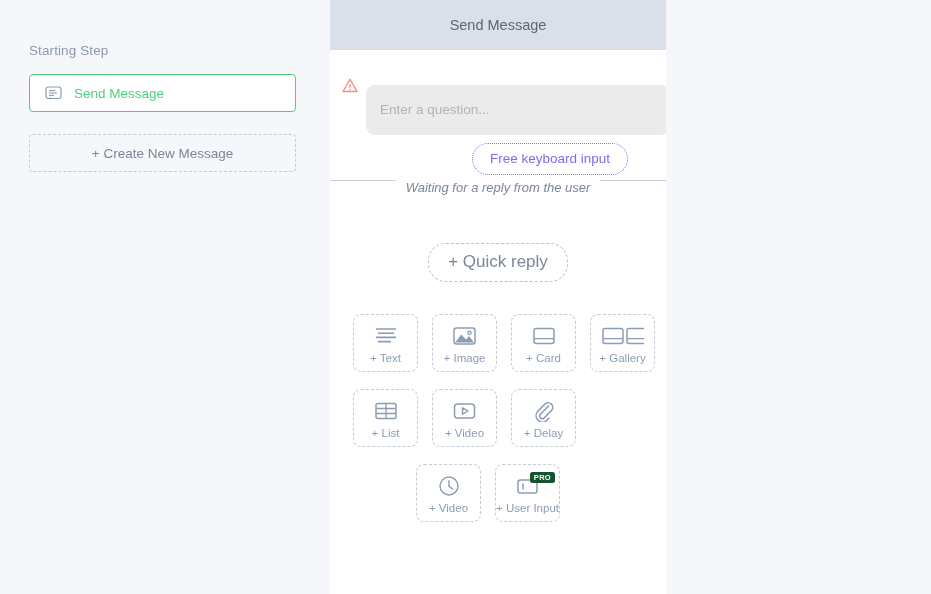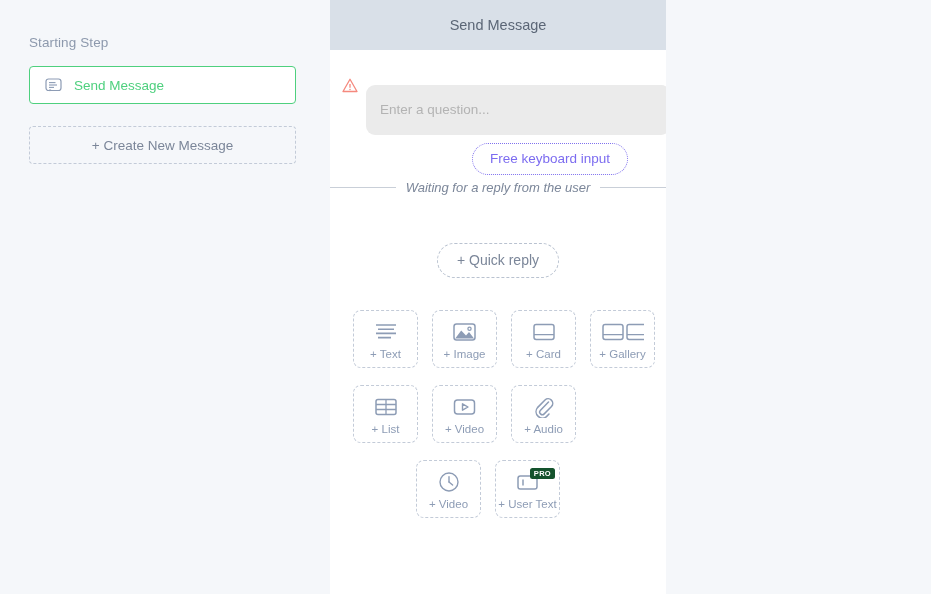--- a/index.html
+++ b/index.html
@@ -11,21 +11,21 @@
     height: 594px;
     background: #f5f7fa;
     font-family: "Liberation Sans", sans-serif;
     overflow: hidden;
     position: relative;
   }
 
   
   #sidebar {
     position: absolute;
-    left: 0; top: 8px;
+    left: 0; top: 16px;
     width: 330px; height: 480px;
     background: #f5f7fa;
     box-sizing: border-box;
   }
   #starting-step-label {
     position: absolute;
     left: 29px; top: 27px;
     font-size: 13.5px;
     color: #8d99ad;
     letter-spacing: .1px;
@@ -120,21 +120,21 @@
     color: #7c6cf0;
     font-size: 13.5px;
     background: #fff;
     white-space: nowrap;
   }
 
   
   #waiting-separator {
     margin-top: 34px;
     display: flex;
-    align-items: center;
+    align-items: flex-start;
     padding: 0;
   }
   #waiting-separator .rule {
     height: 1px;
     background: #c9cfd8;
     flex: 1;
   }
   #waiting-text {
     font-size: 13px;
     font-style: italic;
@@ -146,21 +146,21 @@
   
   #quick-reply-wrap {
     margin-top: 48px;
     display: flex;
     justify-content: center;
   }
   #quick-reply {
     border: 1px dashed #b9c2d0;
     border-radius: 18px;
     padding: 8px 19px 9px;
-    font-size: 14px;
+    font-size: 17px;
     color: #7b8699;
     background: #fff;
   }
 
   
   #tile-grid {
     margin-top: 32px;
     padding-left: 16px;
     display: flex;
     flex-wrap: wrap;
@@ -340,21 +340,21 @@
       </span>
       <span class="tile-label">+ Video</span>
     </div>
 
     <div class="tile">
       <span class="tile-icon">
         <svg width="21" height="22" viewBox="0 0 21 22">
           <path d="M15.5 6 L7.5 14.2 a2.6 2.6 0 0 0 3.7 3.7 L18.5 10.5 a4.6 4.6 0 0 0 -6.5 -6.5 L4.5 11.6 a6.4 6.4 0 0 0 9 9 L16 18" fill="none" stroke="#8d9cb5" stroke-width="1.5" stroke-linecap="round"></path>
         </svg>
       </span>
-      <span class="tile-label">+ Audio</span>
+      <span class="tile-label">+ Delay</span>
     </div>
   </div>
 
   <div class="row-offset">
 
     <div class="tile row3">
       <span class="tile-icon">
         <svg width="22" height="22" viewBox="0 0 22 22">
           <circle cx="11" cy="11" r="9" fill="none" stroke="#8d9cb5" stroke-width="1.4"></circle>
           <line x1="11" y1="5.8" x2="11" y2="11" stroke="#8d9cb5" stroke-width="1.4" stroke-linecap="round"></line>
@@ -365,16 +365,16 @@
     </div>
 
     <div class="tile row3">
       <span class="pro-badge">PRO</span>
       <span class="tile-icon">
         <svg width="24" height="20" viewBox="0 0 24 20">
           <rect x="2" y="4" width="19" height="13" rx="2.3" fill="none" stroke="#8d9cb5" stroke-width="1.5"></rect>
           <line x1="7" y1="7.6" x2="7" y2="13.4" stroke="#8d9cb5" stroke-width="1.5"></line>
         </svg>
       </span>
-      <span class="tile-label">+ User Text</span>
+      <span class="tile-label">+ User Input</span>
     </div>
   </div>
 </div>
 
 </body></html>

